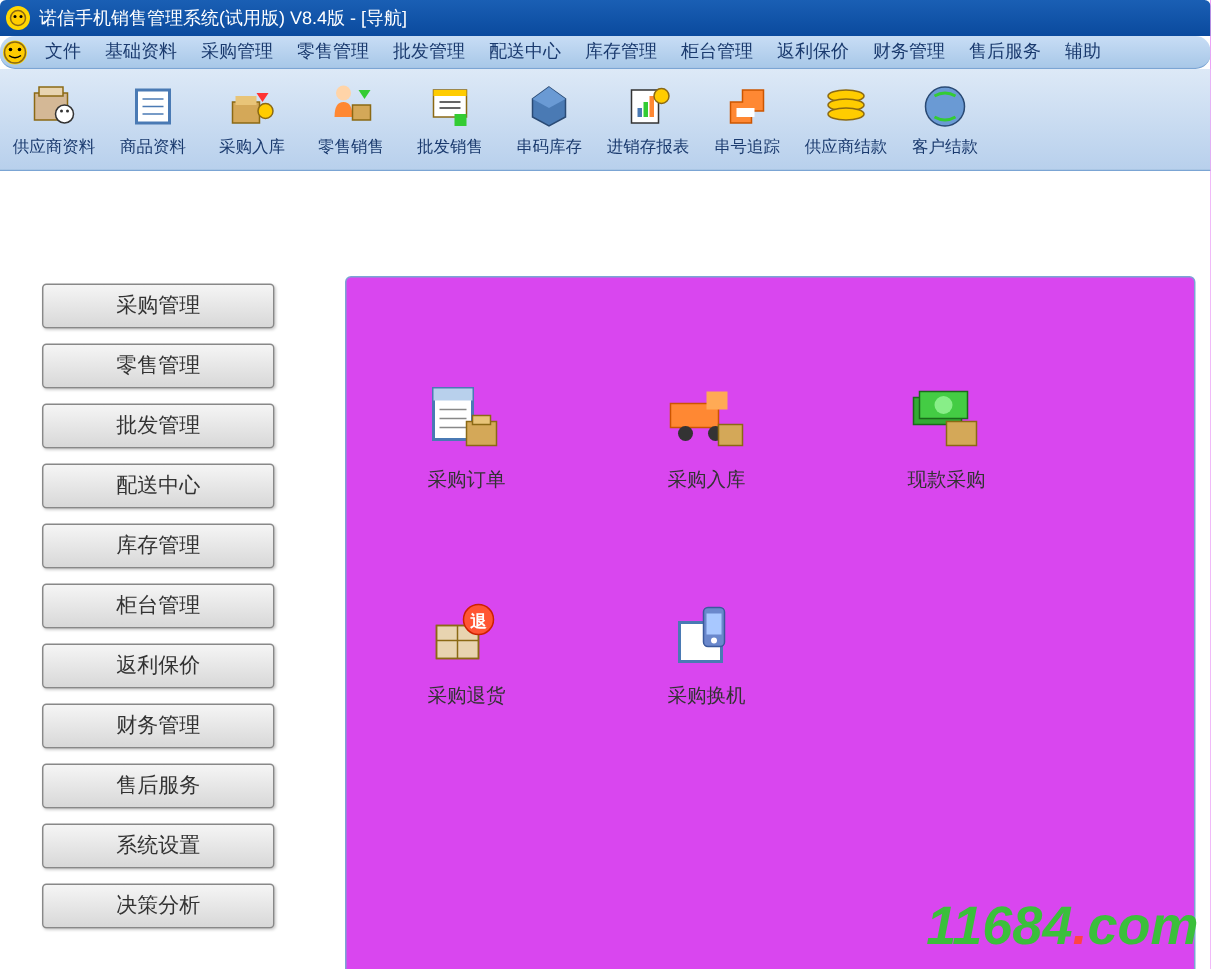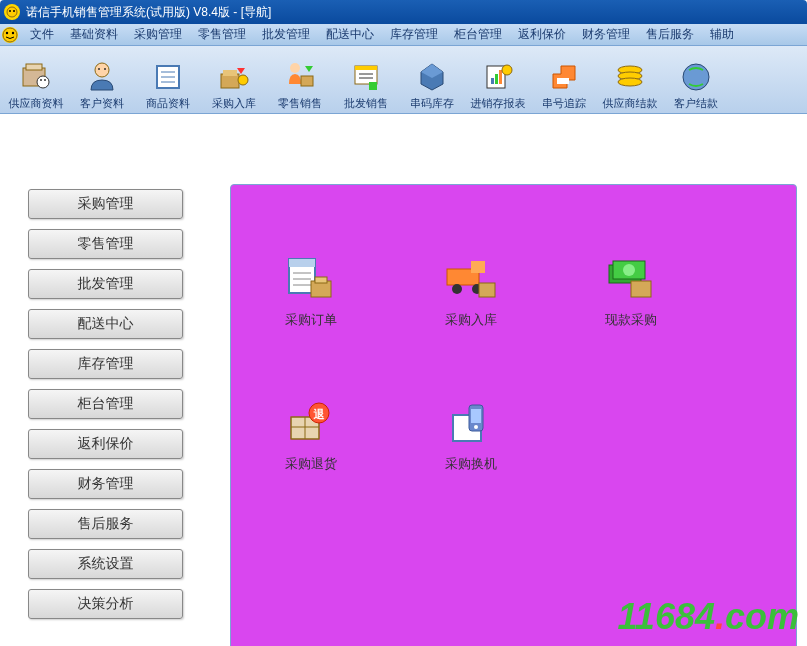--- a/index.html
+++ b/index.html
@@ -2,26 +2,26 @@
 <html><head>
 <meta charset="utf-8">
 <style>
 * { margin: 0; padding: 0; box-sizing: border-box; }
 body { font-family: "Microsoft YaHei", SimSun, sans-serif; font-size: 12px; background: #fff; overflow: hidden; width: 807px; height: 646px; }
 
 .titlebar { height: 24px; background: linear-gradient(to bottom, #1a5fb4, #0a4a9e); color: #fff; display: flex; align-items: center; padding: 0 4px; border-radius: 4px 4px 0 0; }
 .titlebar .logo { width: 16px; height: 16px; background: #ffd700; border-radius: 50%; margin-right: 6px; display: flex; align-items: center; justify-content: center; font-size: 10px; }
 .titlebar .title { font-size: 12px; }
 
-.menubar { height: 22px; background: linear-gradient(to bottom, #c8ddf5, #a8c8e8); display: flex; align-items: center; padding: 0 2px; border-bottom: 1px solid #7ba5d4; }
+.menubar { height: 22px; background: linear-gradient(to bottom, #c8ddf5, #a8c8e8); display: flex; align-items: center; padding: 0 2px; border-bottom: 1px solid #7ba5d4; border-radius: 10px; }
 .menubar .logo2 { width: 16px; height: 16px; background: #ffd700; border-radius: 50%; margin-right: 4px; }
 .menubar .menu-item { padding: 2px 8px; color: #1a3a6e; cursor: pointer; font-size: 12px; }
 
 .toolbar { height: 68px; background: linear-gradient(to bottom, #dde9f7, #b8d0ec); display: flex; align-items: center; padding: 2px 4px; border-bottom: 1px solid #7ba5d4; gap: 2px; }
-.tb-btn { width: 64px; height: 62px; display: flex; flex-direction: column; align-items: center; justify-content: flex-end; cursor: pointer; border-radius: 3px; }
+.tb-btn { width: 64px; height: 62px; display: flex; flex-direction: column; align-items: center; justify-content: center; cursor: pointer; border-radius: 3px; }
 .tb-icon { width: 34px; height: 34px; display: flex; align-items: center; justify-content: center; margin-bottom: 2px; }
 .tb-label { font-size: 11px; color: #1a3a6e; text-align: center; }
 
 .content { display: flex; height: calc(646px - 114px); background: #fff; }
 .sidebar { width: 220px; padding: 75px 18px 0 28px; background: #fff; }
 .side-btn { width: 155px; height: 30px; margin-bottom: 10px; background: linear-gradient(to bottom, #f5f5f5, #d8d8d8); border: 1px solid #888; border-radius: 3px; display: flex; align-items: center; justify-content: center; font-size: 14px; color: #333; cursor: pointer; box-shadow: 1px 1px 2px rgba(0,0,0,0.2); }
 
 .main { flex: 1; padding: 70px 0 0 0; position: relative; }
 .panel { border: 1px solid #7ba5d4; border-radius: 4px; margin: 0 10px 0 10px; height: 528px; padding: 70px 40px; background: #d946ef; }
 .icon-grid { display: flex; flex-wrap: wrap; gap: 70px 80px; }
@@ -76,31 +76,20 @@
       <div class="tb-icon">
         <svg width="34" height="34" viewBox="0 0 34 34">
           <rect x="4" y="8" width="22" height="18" fill="#d4b896" stroke="#8b6914"></rect>
           <rect x="7" y="4" width="16" height="6" fill="#e8d4b0" stroke="#8b6914"></rect>
           <circle cx="24" cy="22" r="6" fill="#fff" stroke="#333"></circle>
           <circle cx="22" cy="20" r="1" fill="#333"></circle>
           <circle cx="26" cy="20" r="1" fill="#333"></circle>
         </svg>
       </div>
       <div class="tb-label">供应商资料</div>
-    </div>
-  <div class="tb-btn">
-      <div class="tb-icon">
-        <svg width="34" height="34" viewBox="0 0 34 34">
-          <circle cx="17" cy="10" r="7" fill="#ffd4a8" stroke="#8b6914"></circle>
-          <path d="M6 30 Q6 20 17 20 Q28 20 28 30 Z" fill="#4a7ab4" stroke="#2a4a74"></path>
-          <circle cx="14" cy="9" r="1" fill="#333"></circle>
-          <circle cx="20" cy="9" r="1" fill="#333"></circle>
-        </svg>
-      </div>
-      <div class="tb-label">客户资料</div>
     </div>
   <div class="tb-btn">
       <div class="tb-icon">
         <svg width="34" height="34" viewBox="0 0 34 34">
           <rect x="6" y="6" width="22" height="22" fill="#fff" stroke="#4a7ab4" stroke-width="2"></rect>
           <line x1="10" y1="12" x2="24" y2="12" stroke="#4a7ab4"></line>
           <line x1="10" y1="17" x2="24" y2="17" stroke="#4a7ab4"></line>
           <line x1="10" y1="22" x2="24" y2="22" stroke="#4a7ab4"></line>
         </svg>
       </div>

